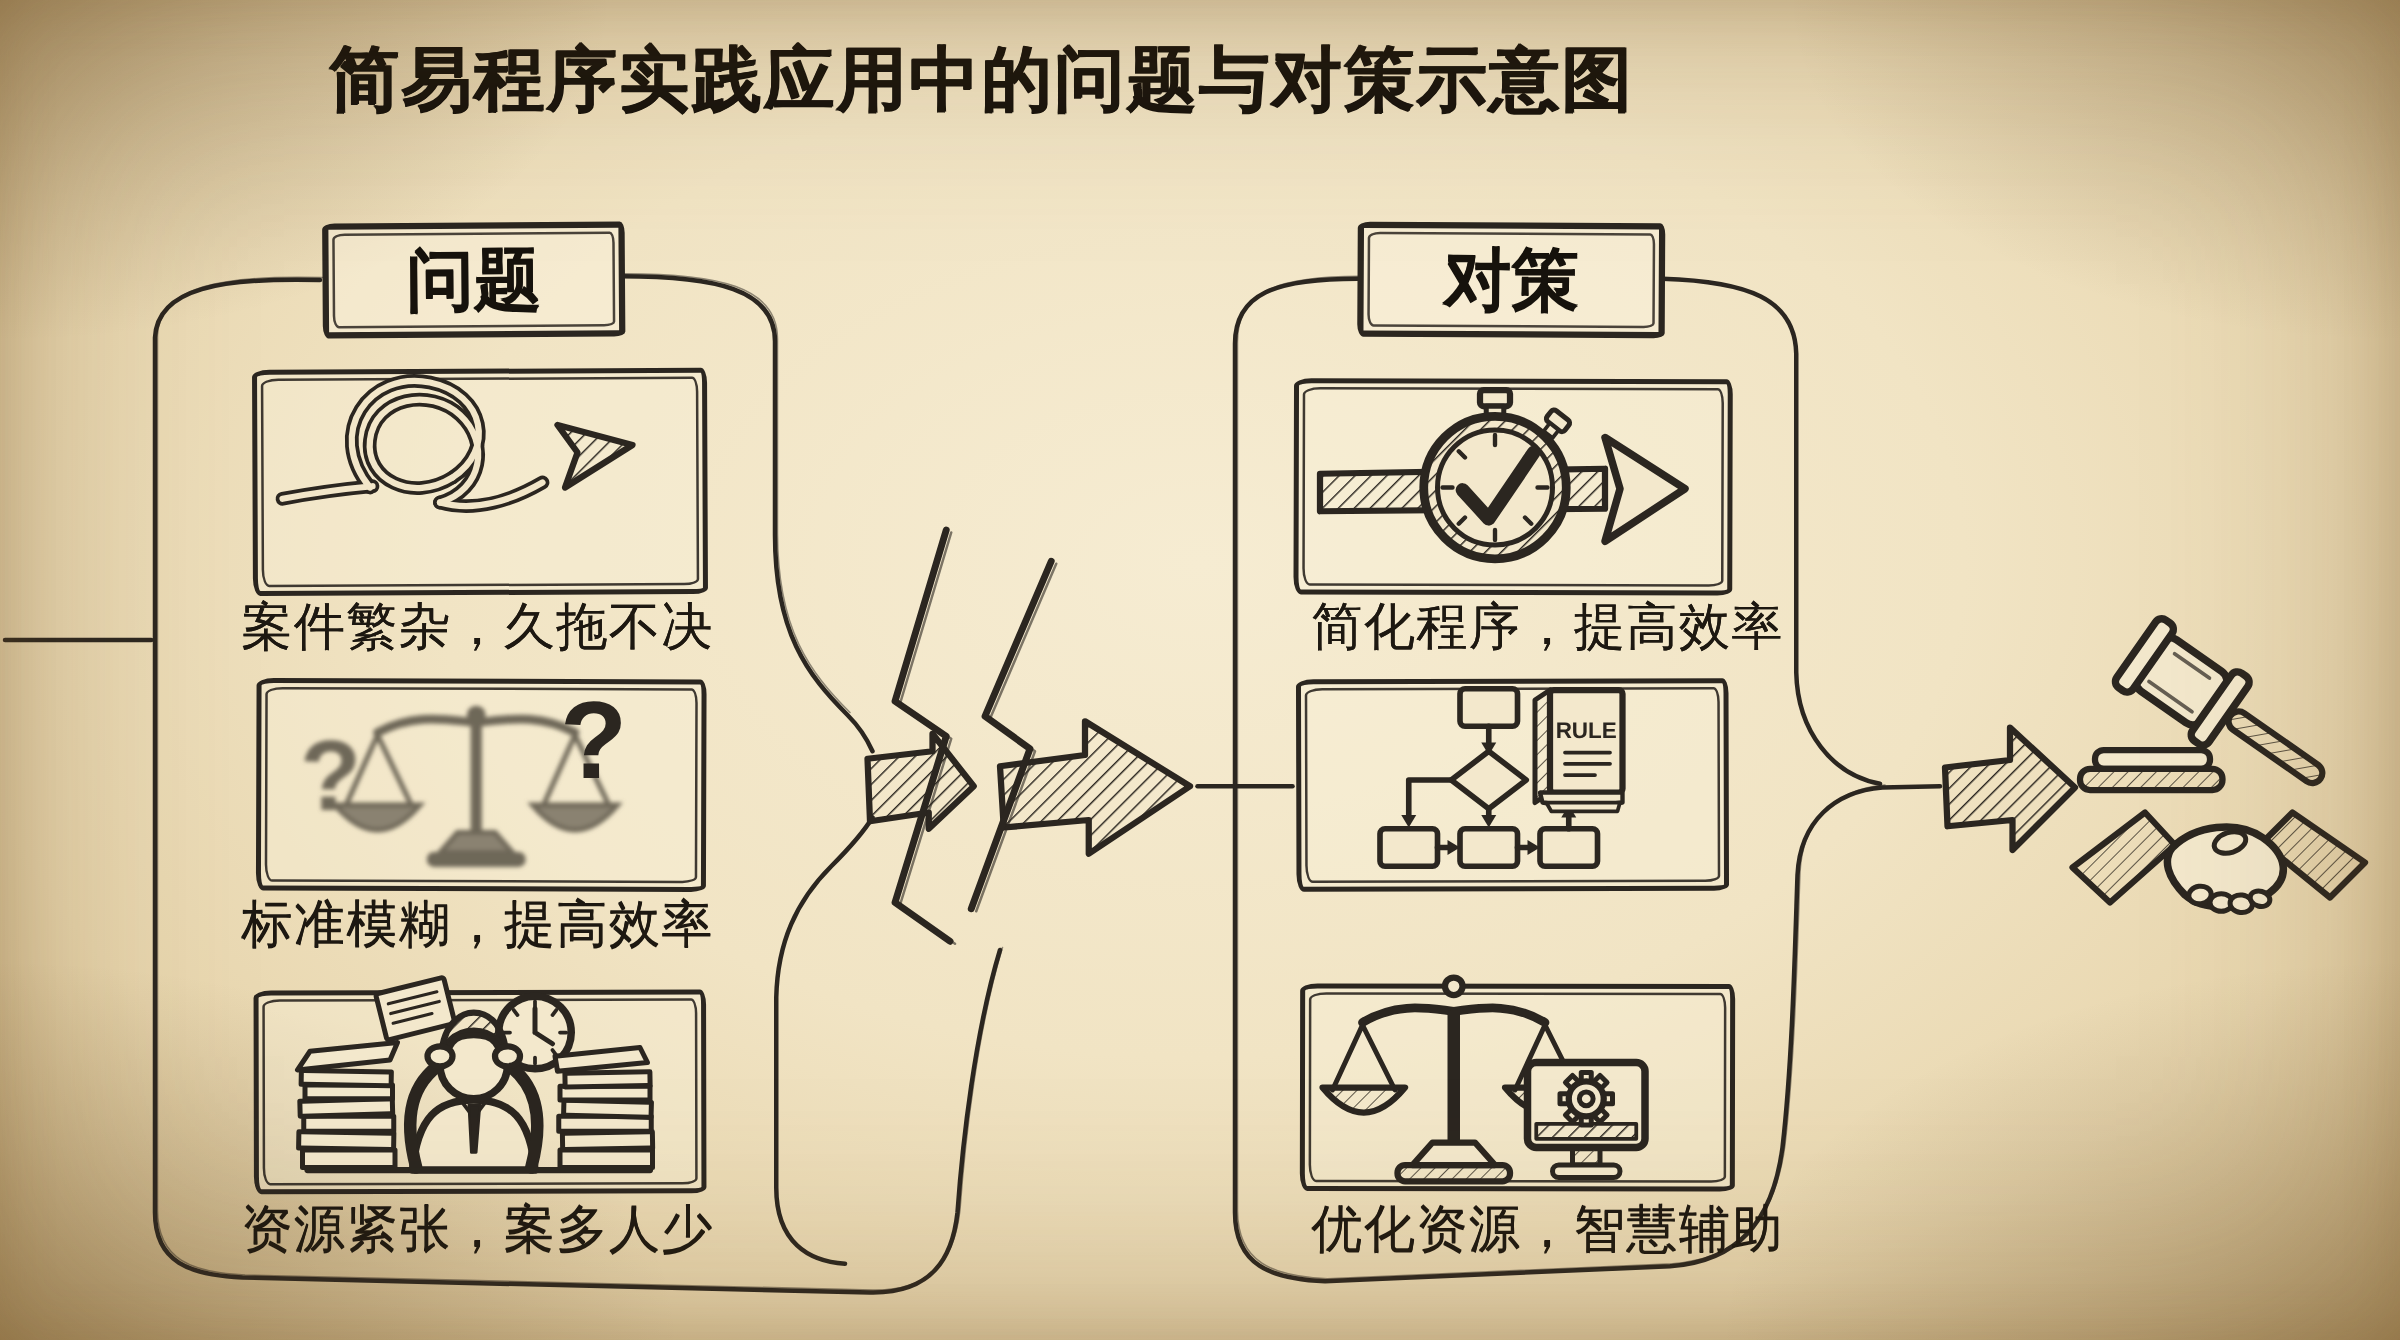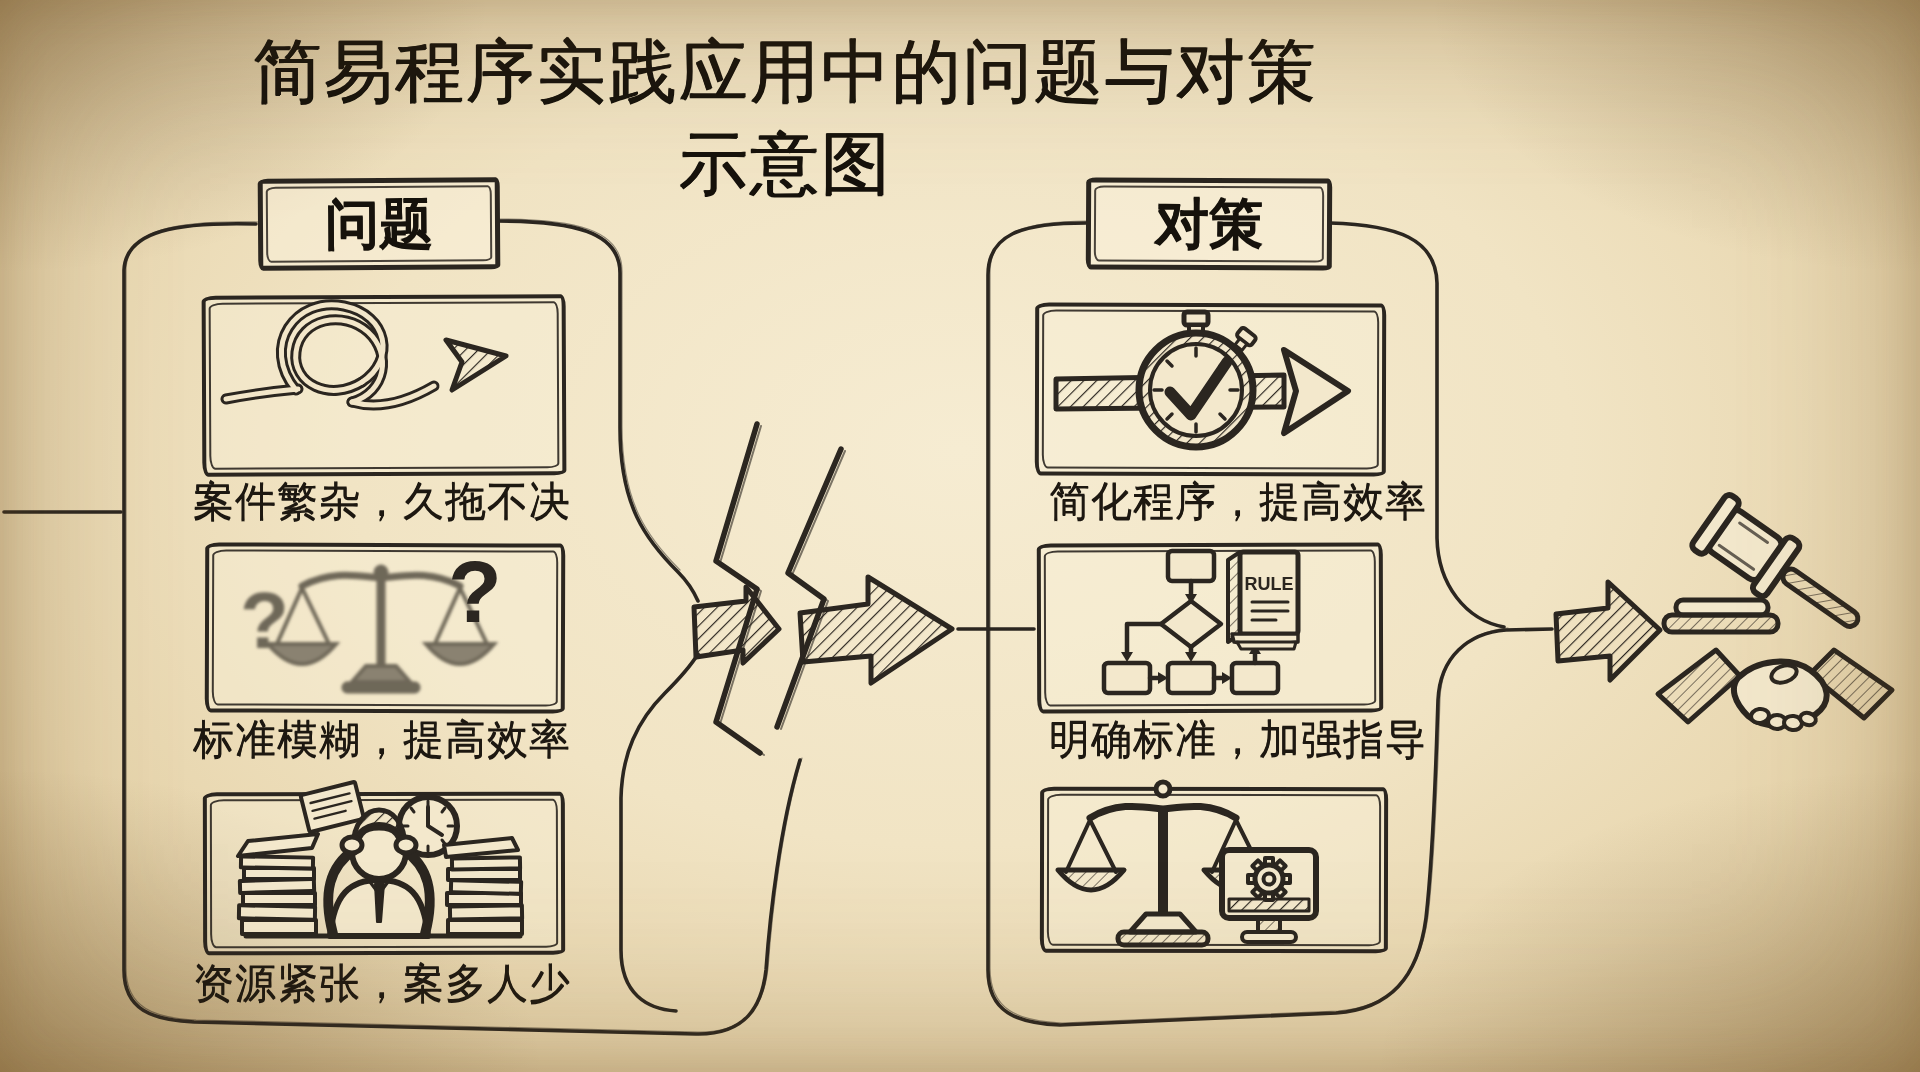--- a/index.html
+++ b/index.html
@@ -14,21 +14,21 @@
       radial-gradient(ellipse at 50% 42%, #f6ecd2 0%, #f1e4c4 45%, #e8d6ae 74%, #d8c08f 100%);
   }
   .stage::after{
     content:"";position:absolute;inset:0;pointer-events:none;
     box-shadow:inset 0 0 190px rgba(110,75,30,.38), inset 0 0 46px rgba(110,75,30,.20);
   }
   .layer{position:absolute;inset:0;}
   svg.art{position:absolute;inset:0;pointer-events:none;}
   .title{
     position:absolute;left:225px;top:26px;width:1120px;text-align:center;
-    font-size:69px;font-weight:400;letter-spacing:2px;color:#16120c;
+    font-size:56px;font-weight:700;letter-spacing:2px;color:#16120c;
     text-shadow:0 1px 0 #16120c,1px 0 0 #16120c;
   }
   .frame{
     position:absolute;border:4px solid #2b2620;background:rgba(249,241,218,.42);
     border-radius:14px 5px 12px 6px / 6px 12px 5px 14px;
   }
   .frame::before{
     content:"";position:absolute;inset:3px;border:2px solid rgba(43,38,32,.9);
     border-radius:inherit;
   }
@@ -282,16 +282,16 @@
       <span>问题</span>
     </div>
     <div class="labelbox" style="left:1086px;top:178px;width:236px;height:82px;transform:rotate(0.3deg)">
       <span>对策</span>
     </div>
 
     <div class="caption" style="left:182px;top:474px;width:400px">案件繁杂，久拖不决</div>
     <div class="caption" style="left:182px;top:712px;width:400px">标准模糊，提高效率</div>
     <div class="caption" style="left:1028px;top:474px;width:420px">简化程序，提高效率</div>
     <div class="caption" style="left:182px;top:956px;width:400px">资源紧张，案多人少</div>
-    <div class="caption" style="left:1028px;top:712px;width:420px">明确标准，加强指导</div>
+    <div class="caption" style="left:1028px;top:956px;width:420px">优化资源，智慧辅助</div>
   </div>
 
 </div>
 
 </body></html>

